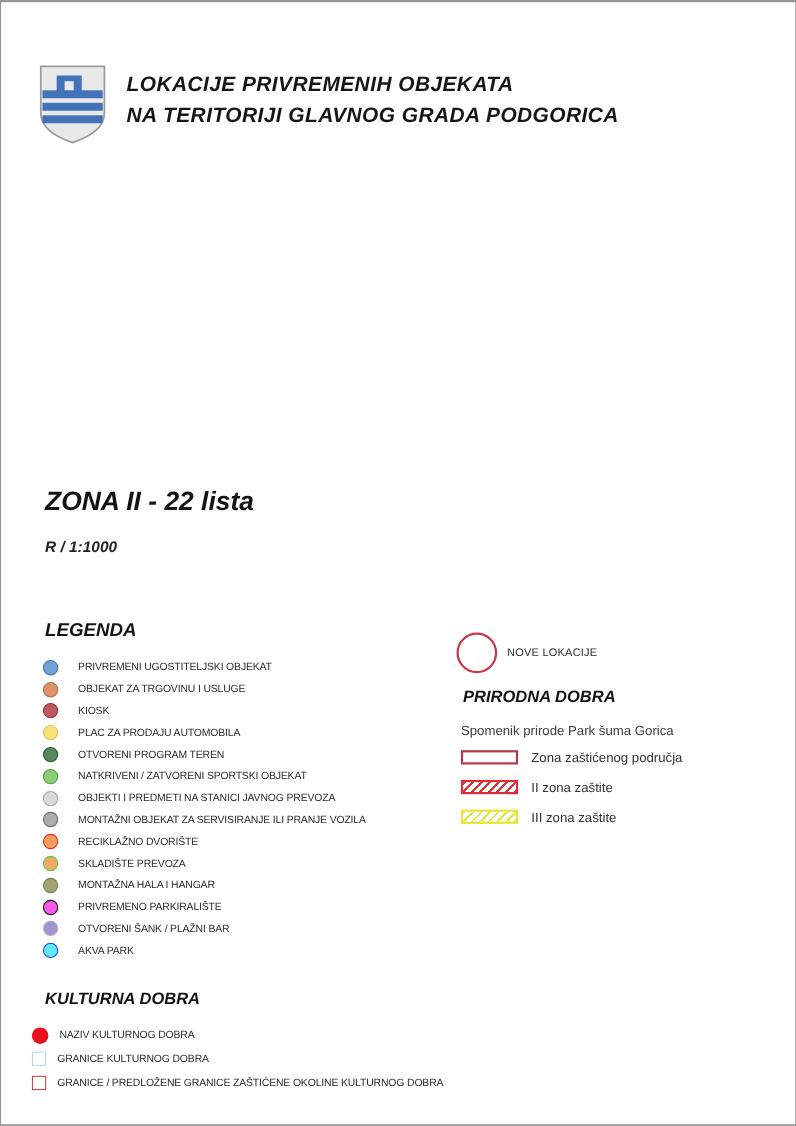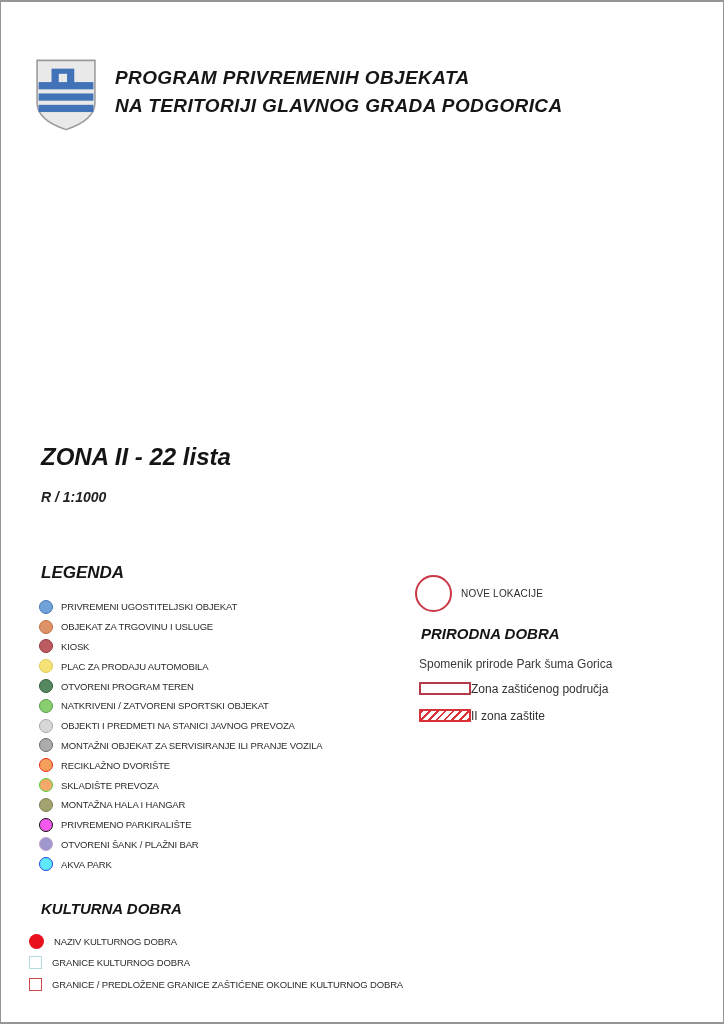--- a/index.html
+++ b/index.html
@@ -29,32 +29,32 @@
   
   .sec-heading{font-weight:bold;font-style:italic;color:#141414;}
   .legend-heading{left:40px;top:561px;font-size:17px;}
   .prirodna-heading{left:420px;top:623px;font-size:15px;}
   .kulturna-heading{left:40px;top:898px;font-size:15px;}
 
   
   .legend-items{left:38px;top:595px;width:400px;}
   .legend-row{display:flex;align-items:center;height:19.8px;}
   .dot{width:12px;height:12px;border-radius:50%;border:1.6px solid #000;flex:0 0 auto;}
-  .legend-row .lbl{margin-left:8px;font-size:9.5px;letter-spacing:-0.15px;color:#2b2b2b;white-space:nowrap;}
+  .legend-row .lbl{margin-left:18px;font-size:9.5px;letter-spacing:-0.15px;color:#2b2b2b;white-space:nowrap;}
 
   
   .nl-circle{left:414px;top:573px;width:33px;height:33px;border:2px solid #cb3746;border-radius:50%;}
   .nl-label{left:460px;top:586px;font-size:10px;letter-spacing:.2px;color:#2b2b2b;}
 
   
   .prirodna-sub{left:418px;top:655px;font-size:12px;color:#3a3a3a;}
   .prirodna-items{left:418px;top:673px;width:300px;}
   .prirodna-row{display:flex;align-items:center;height:27px;}
   .zone-rect{width:48px;height:9px;border:2px solid #000;background:#fff;flex:0 0 auto;}
-  .prirodna-row .lbl{font-size:12px;color:#323232;white-space:nowrap;}
+  .prirodna-row .lbl{margin-left:12px;font-size:12px;color:#323232;white-space:nowrap;}
 
   
   .kulturna-items{left:28px;top:929px;width:500px;}
   .kulturna-row{display:flex;align-items:center;height:21.3px;}
   .k-swatch{flex:0 0 auto;}
   .k-circle{width:15px;height:15px;border-radius:50%;}
   .k-square{width:11px;height:11px;border:1.6px solid #000;background:#fff;}
   .kulturna-row .lbl{margin-left:10px;font-size:9.5px;letter-spacing:-0.15px;color:#2b2b2b;white-space:nowrap;}
 </style>
 </head>
@@ -67,21 +67,21 @@
       <path d="M2,1 H58 V42 C58,55 45,63 30,68 C15,63 2,55 2,42 Z" fill="#e9e9e9" stroke="#9a9a9a" stroke-width="1.5"></path>
       <rect x="16" y="9" width="22" height="14" fill="#4273b9"></rect>
       <rect x="23" y="14" width="8" height="9" fill="#e9e9e9"></rect>
       <rect x="3.5" y="22" width="53" height="7" fill="#4273b9"></rect>
       <rect x="3.5" y="33" width="53" height="7" fill="#4273b9"></rect>
       <rect x="3.5" y="44" width="53" height="7" fill="#4273b9"></rect>
     </svg>
   </div>
 
   <div class="abs title-block">
-    <div>PROGRAM PRIVREMENIH OBJEKATA</div>
+    <div>LOKACIJE PRIVREMENIH OBJEKATA</div>
     <div>NA TERITORIJI GLAVNOG GRADA PODGORICA</div>
   </div>
 
   <div class="abs zone-heading">ZONA II - 22 lista</div>
   <div class="abs zone-scale">R / 1:1000</div>
 
   <div class="abs sec-heading legend-heading">LEGENDA</div>
   <div class="abs legend-items">
   <div class="legend-row">
     <span class="dot" style="background: rgb(111, 163, 216); border-color: rgb(69, 121, 181);"></span>
@@ -164,20 +164,24 @@
   <div class="prirodna-row">
     <span class="zone-rect" style="border-color: rgb(180, 58, 74);"></span>
     <span class="lbl">Zona zaštićenog područja</span>
   </div>
 
   <div class="prirodna-row">
     <span class="zone-rect" style="border-color: rgb(218, 48, 56); background-image: repeating-linear-gradient(135deg, rgb(218, 48, 56) 0px, rgb(218, 48, 56) 1.8px, transparent 1.8px, transparent 5.5px);"></span>
     <span class="lbl">II zona zaštite</span>
   </div>
 
+  <div class="prirodna-row">
+    <span class="zone-rect" style="border-color: rgb(230, 230, 58); background-image: repeating-linear-gradient(135deg, rgb(230, 230, 58) 0px, rgb(230, 230, 58) 1.8px, transparent 1.8px, transparent 5.5px);"></span>
+    <span class="lbl">III zona zaštite</span>
+  </div>
 
 </div>
 
   <div class="abs sec-heading kulturna-heading">KULTURNA DOBRA</div>
   <div class="abs kulturna-items">
   <div class="kulturna-row">
     <span class="k-swatch k-circle" style="background: rgb(232, 16, 28);"></span>
     <span class="lbl">NAZIV KULTURNOG DOBRA</span>
   </div>
 

